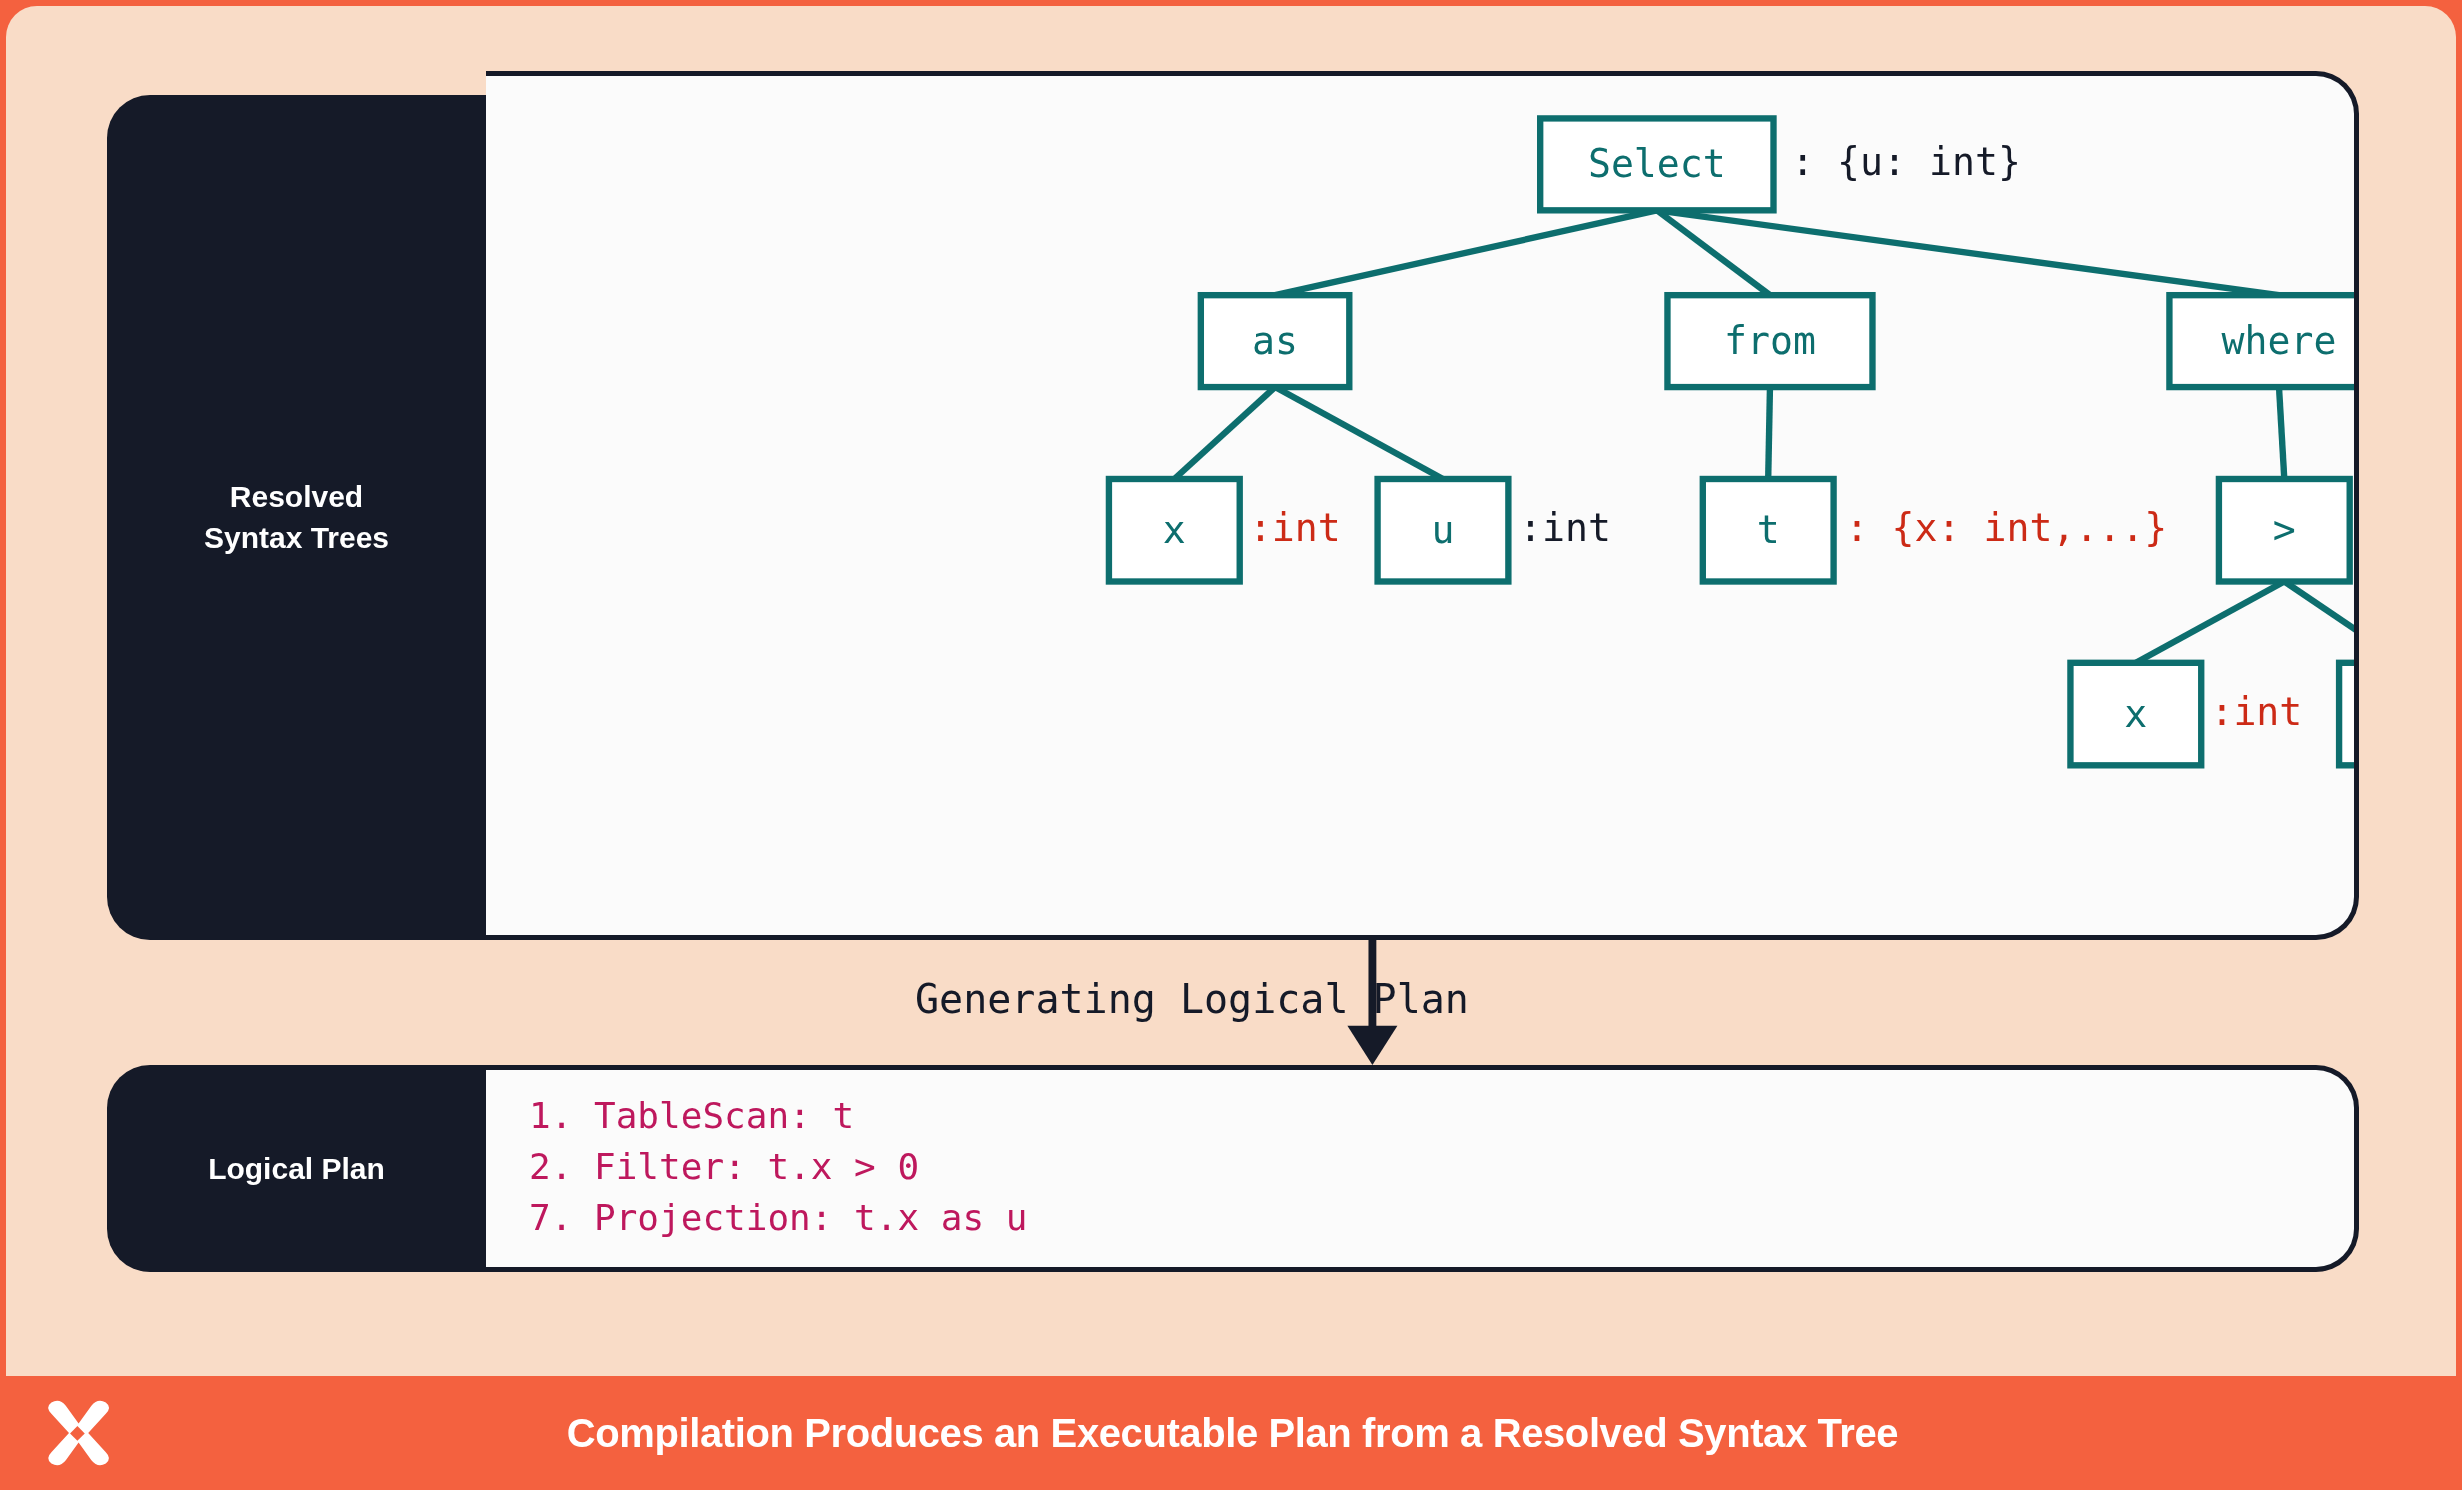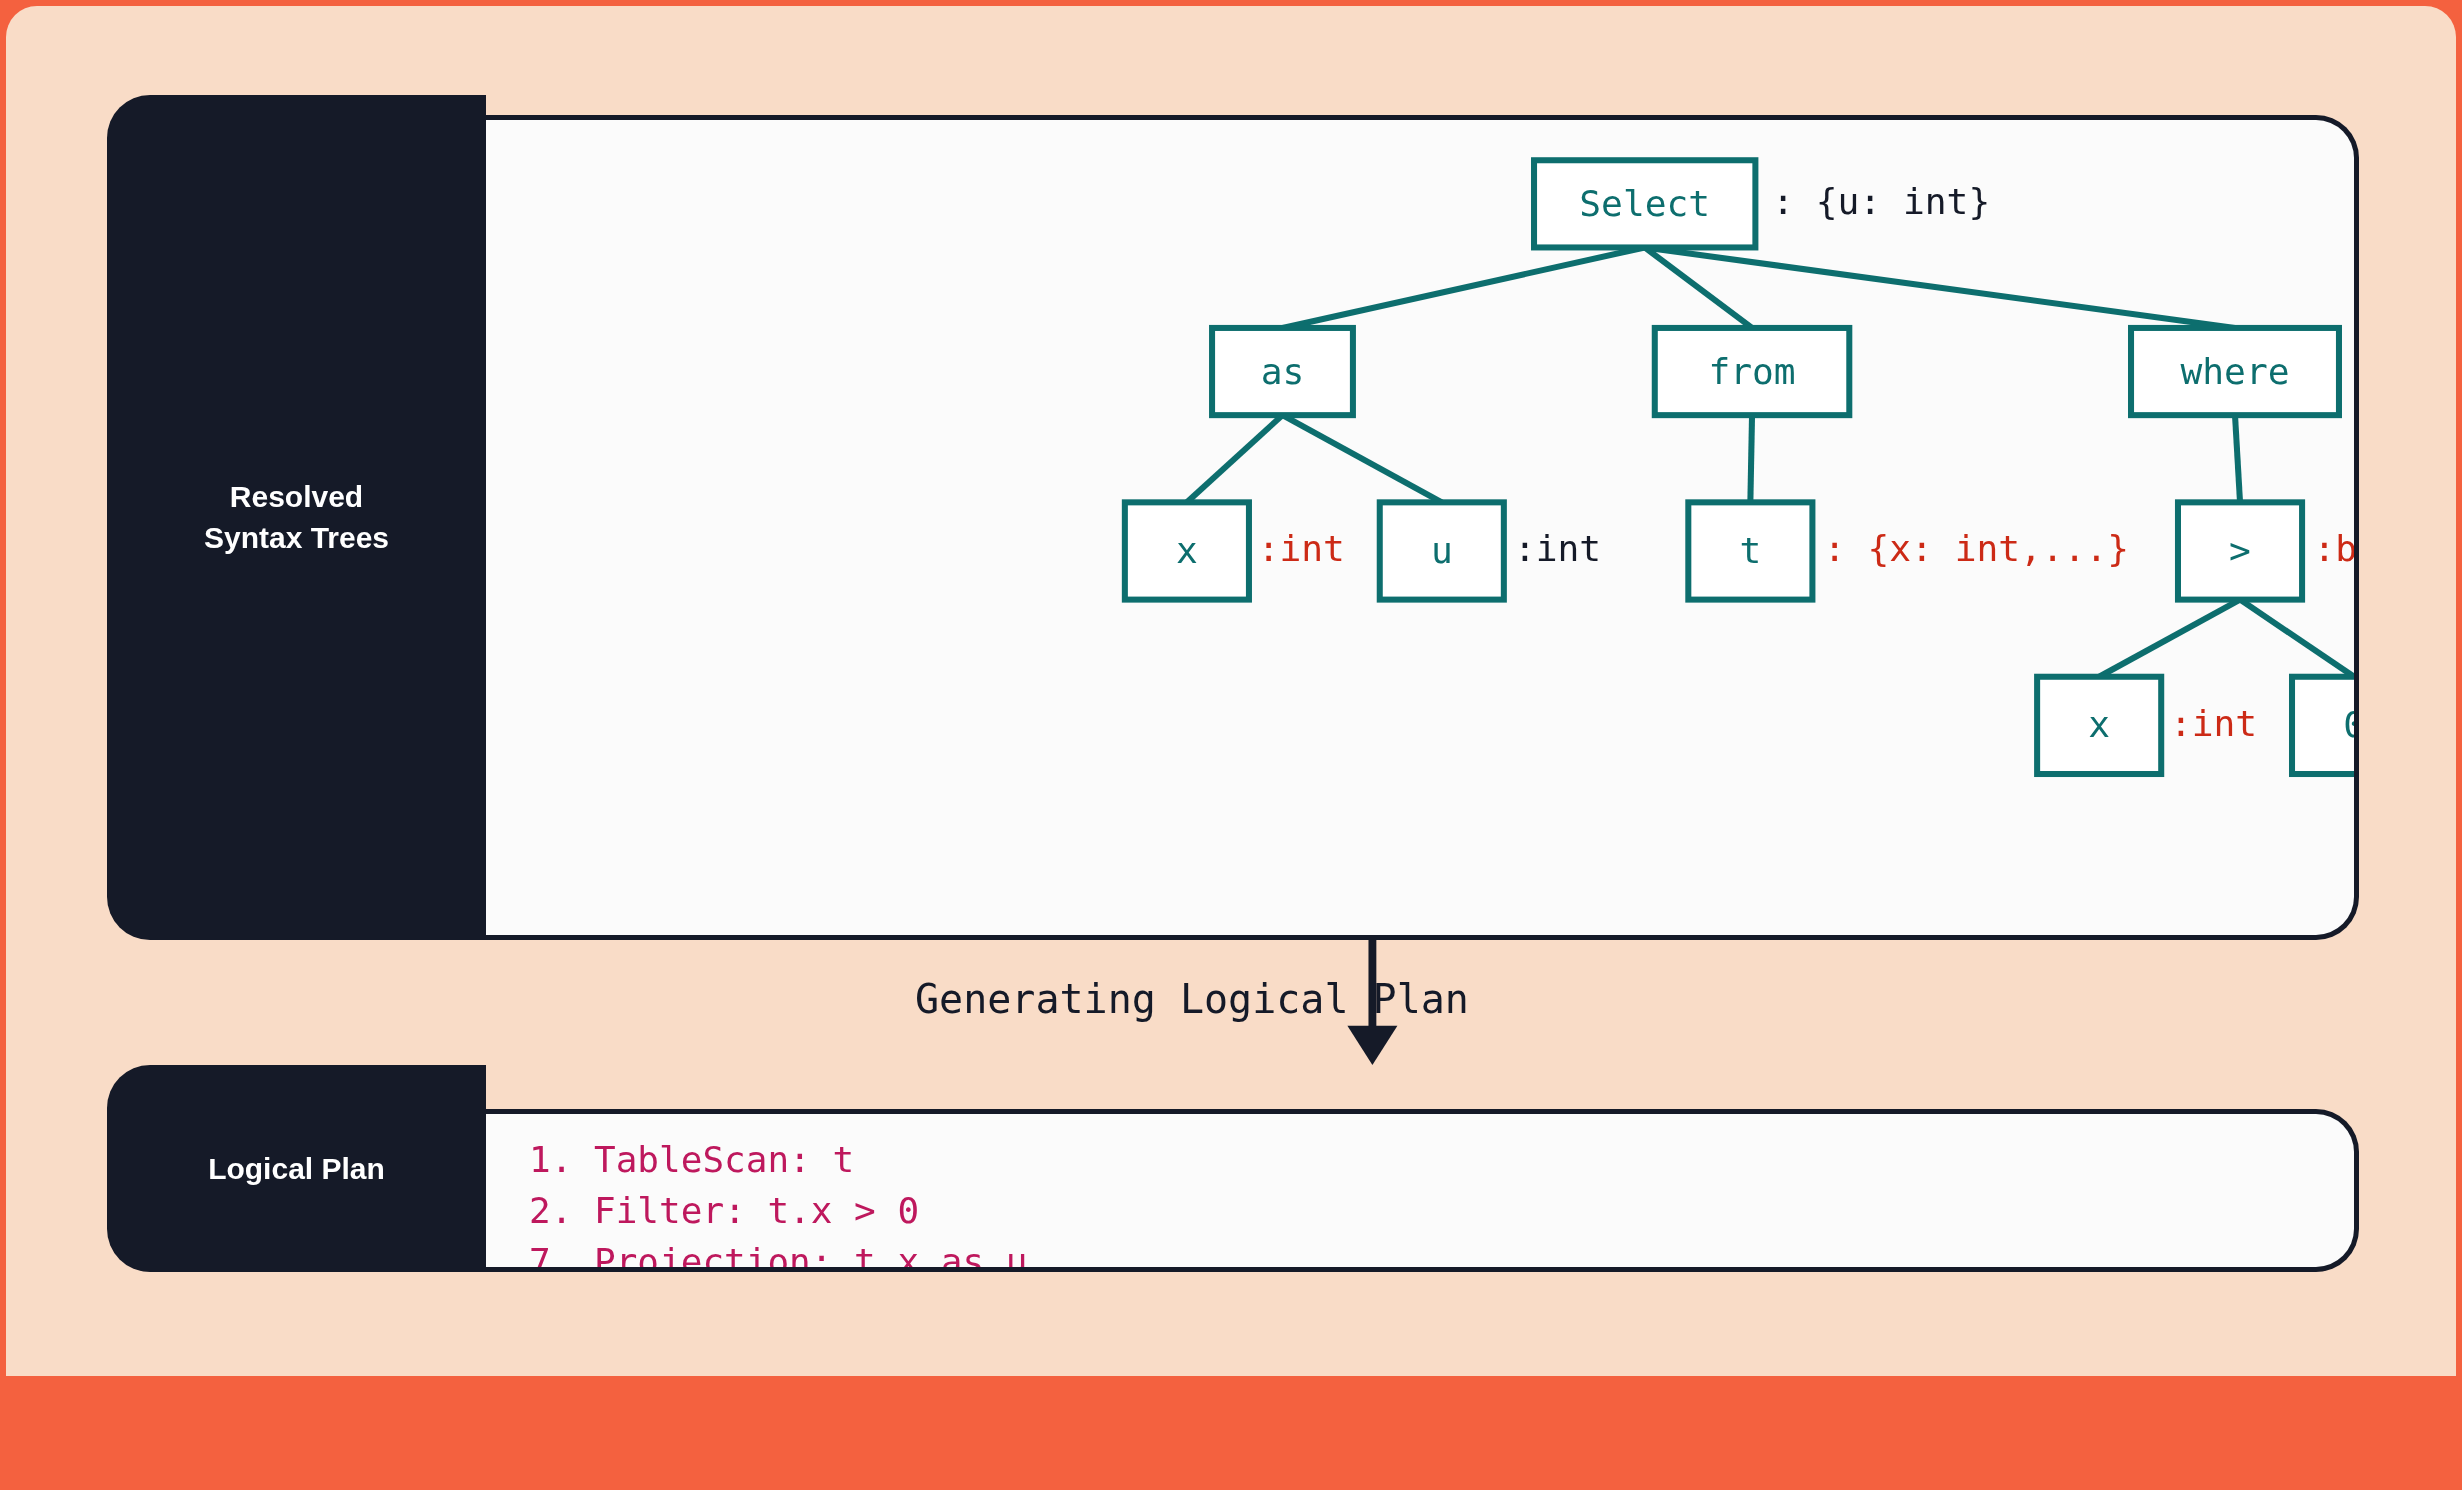--- a/index.html
+++ b/index.html
@@ -31,21 +31,20 @@
     flex:0 0 auto;
   }
   .panel .body {
     flex:1 1 auto;
     background:#fbfbfb;
     border:5.7px solid #151a28;
     border-left:none;
     border-radius:0 43px 43px 0;
     position:relative;
     overflow:hidden;
-    margin-top:44px;
   }
 
   
   #panel-trees { left:107px; top:71px; width:2252px; height:869px; }
   #panel-trees .strip { width:379px; font-size:30px; line-height:1.35; border-radius:43px 0 0 43px;margin-top:24px;}
   #panel-trees .body { border-radius:0 43px 43px 0; }
 
   
   #panel-plan { left:107px; top:1065px; width:2252px; height:207px; }
   #panel-plan .strip { width:379px; font-size:30px; }
@@ -204,15 +203,23 @@
     <div class="t-label">Generating Logical Plan</div>
   </div>
 
   <div class="panel" id="panel-plan">
     <div class="strip">Logical Plan</div>
     <div class="body">
       <div class="plan-list" id="plan-list"><div>1. TableScan: t</div><div>2. Filter: t.x &gt; 0</div><div>7. Projection: t.x as u</div></div>
     </div>
   </div>
 
+  <div id="footer">
+    <svg class="logo" viewBox="0 0 100 100">
+      <path d="M16 16 Q8 8 16 2 Q26 -4 34 6 L50 28 L66 6 Q74 -4 84 2 Q92 8 84 16 L62 40 L84 64
+               Q92 72 84 78 Q74 84 66 74 L50 52 L34 74 Q26 84 16 78 Q8 72 16 64 L38 40 Z" fill="#ffffff" transform="translate(2,10)"></path>
+      <rect x="44" y="44" width="13" height="13" fill="#f4613f" transform="rotate(45 50.5 50.5)"></rect>
+    </svg>
+    <div class="caption">Compilation Produces an Executable Plan from a Resolved Syntax Tree</div>
+  </div>
 
 </div>
 
 
 </body></html>

